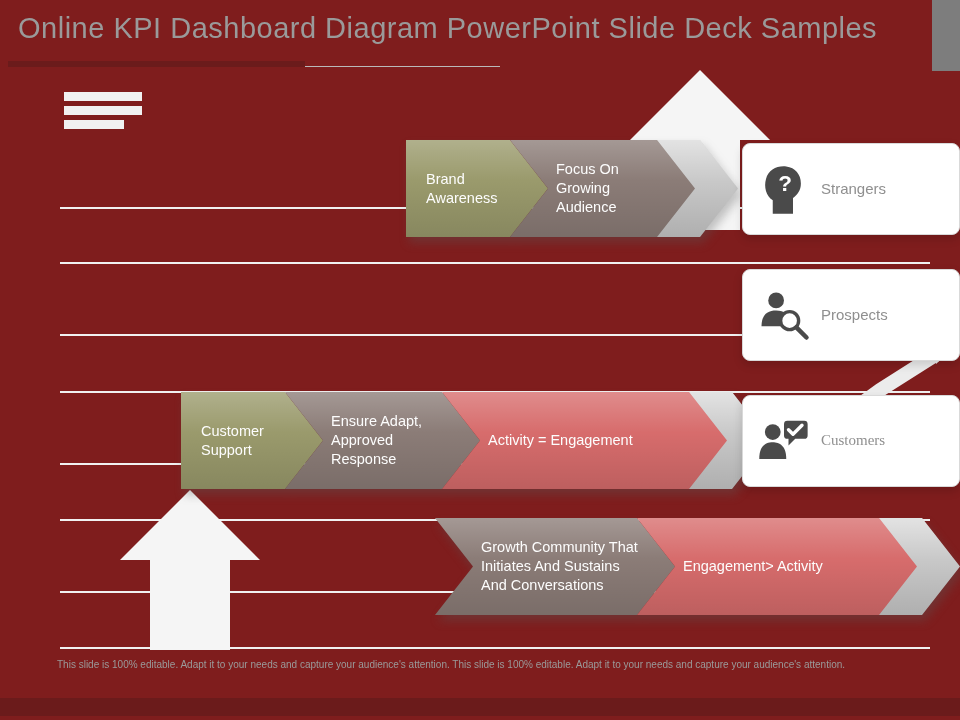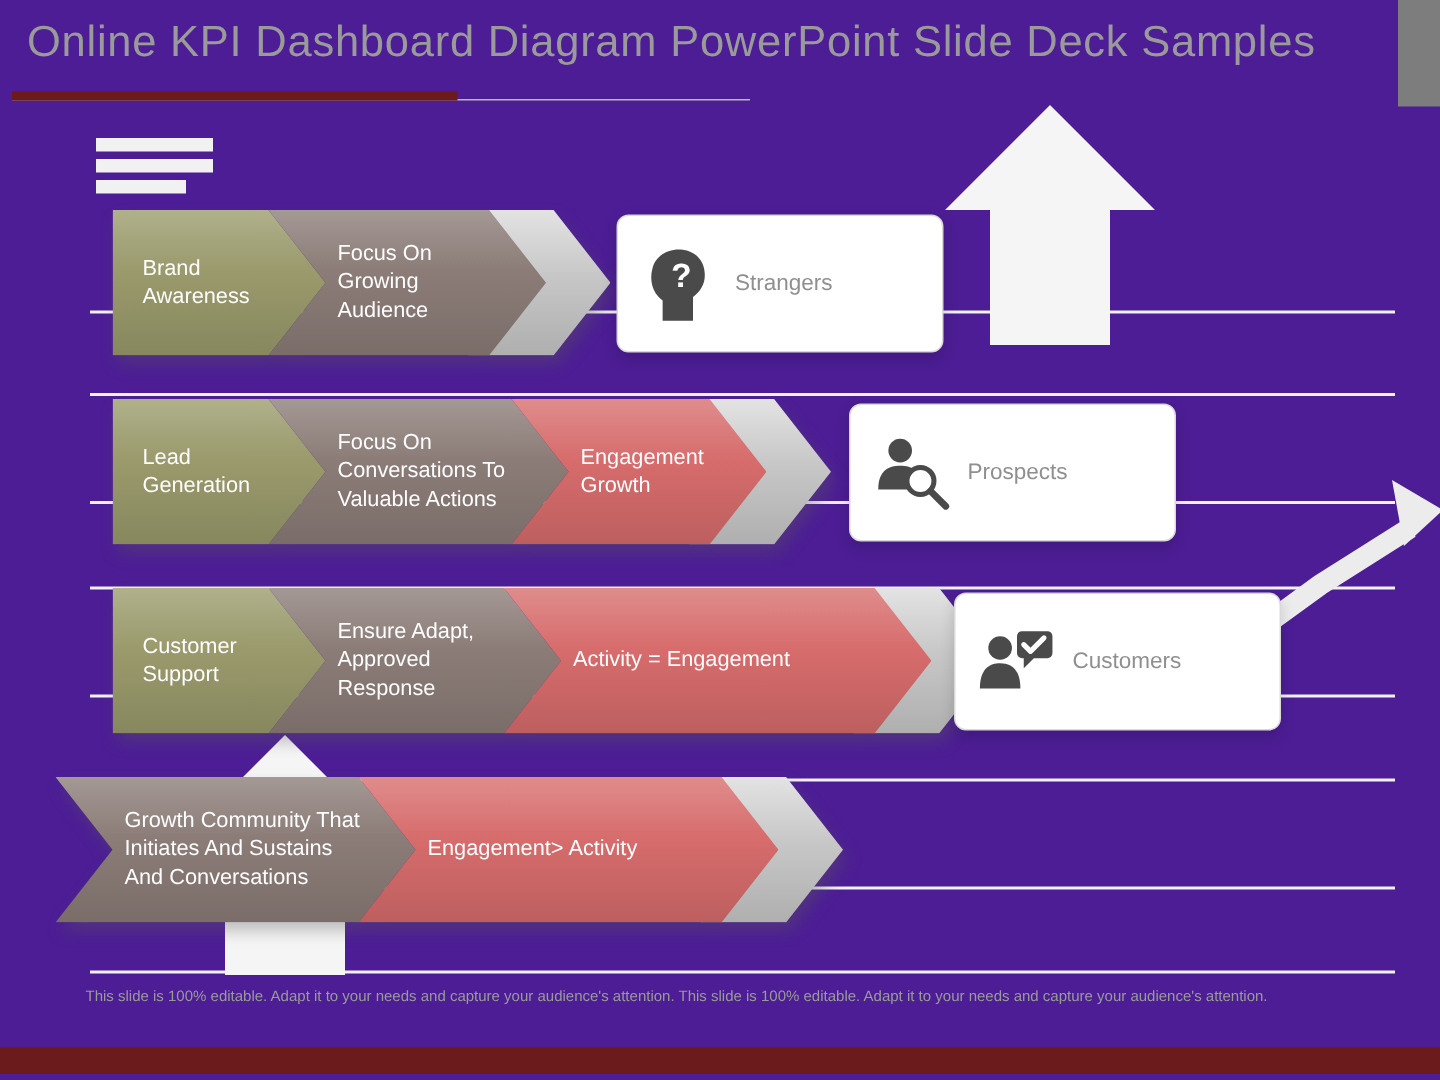--- a/index.html
+++ b/index.html
@@ -2,38 +2,38 @@
 <html style="--stage1: #9a9a6c; --stage2: #8b7c77; --stage3: #d76c6c; --accent-maroon: #6b1b1b; --corner-gray: #7d7d7d; --title-gray: #9a9a9a; --card-text: #8f8f8f; --footer-gray: #9a9a9a;"><head>
 <meta charset="utf-8">
 <style>
   * { box-sizing: border-box; margin: 0; padding: 0; }
   html,body { width:960px; height:720px; }
   body {
     font-family: "Liberation Sans", sans-serif;
     background:#ffffff;
   }
   .slide {
-    position:relative; width:960px; height:720px; overflow:hidden; background:#4c1d95;
+    position:relative; width:960px; height:720px; overflow:hidden; background:#7f1d1d;
   }
   
   .bg { position:absolute; inset:0; z-index:0; }
 
   
   .title {
     position:absolute; top:12px; left:18px;
     font-size:29px; font-weight:400; letter-spacing:.5px;
     color: var(--title-gray,#9a9a9a); z-index:2; white-space:nowrap;
   }
   .rule-thin { position:absolute; top:66px; left:8px; width:492px; height:1px; background:#b9b9b9; z-index:2; }
   .rule-accent { position:absolute; top:61px; left:8px; width:297px; height:6px; background:var(--accent-maroon,#6b1b1b); z-index:3; }
   .corner-block { position:absolute; top:0; right:0; width:28px; height:71px; background:var(--corner-gray,#7d7d7d); z-index:3; }
 
   
   .rows { position:absolute; top:140px; left:75px; right:0; z-index:2; }
-  .row { display:flex; align-items:center; height:97px; margin-bottom:29px; }
+  .row { display:flex; align-items:center; height:97px; margin-bottom:29px;justify-content:flex-end; }
   .arrows { display:flex; align-items:stretch; height:97px;
             filter: drop-shadow(3px 6px 5px rgba(90,90,90,.35)); }
   .arrow {
     display:flex; align-items:center; position:relative;
     color:#fdfdfd; font-size:14.5px; line-height:1.3;
     background-image: linear-gradient(180deg, rgba(255,255,255,.22), rgba(255,255,255,0) 42%, rgba(0,0,0,.12));
   }
   .a1 {
     width:142px; padding:0 36px 0 20px; background-color:var(--stage1,#9a9a6c); z-index:3;
     clip-path: polygon(0 0, calc(100% - 38px) 0, 100% 50%, calc(100% - 38px) 100%, 0 100%);
@@ -53,21 +53,21 @@
 
   
   .card {
     position:relative; z-index:4; display:flex; align-items:center; gap:10px;
     height:92px; width:218px; padding:0 8px 0 14px;
     background:#fff; border:1px solid #d9d9d9; border-radius:8px;
     box-shadow: 0 4px 10px rgba(0,0,0,.15);
   }
   .r1 .card{ margin-left:4px; }
   .r2 .card{ margin-left:12px; }
-  .r3 .card{ margin-left:-28px; }
+  .r3 .card{ margin-left:-28px;font-family:Liberation Serif, serif; }
   .r4 .card{ margin-left:-30px; }
   .card .icon { flex:0 0 auto; display:flex; align-items:center; }
   .card-label { font-size:15px; color:var(--card-text,#8f8f8f); }
 
   
   .footer {
     position:absolute; left:57px; right:60px; top:658px; z-index:2;
     font-size:10px; line-height:1.45; color:var(--footer-gray,#9a9a9a);
   }
   .bottom-bar {
@@ -120,32 +120,20 @@
           <svg width="54" height="54" viewBox="0 0 48 48">
             <path d="M14 46 V34 C8 30 6 22 8 15 C10 7 18 3 26 4 C34 5 39 11 39 19 C39 25 36 29 32 32 L32 46 Z" fill="#4a4a4a"></path>
             <text x="25" y="26" font-size="20" font-weight="bold" fill="#ffffff" text-anchor="middle" font-family="Liberation Sans, sans-serif">?</text>
           </svg>
         </span>
         <span class="card-label">Strangers</span>
       </div>
     </div>
 
     <div class="row r2">
-      <div class="arrows">
-        <div class="arrow a1">
-          <span>Lead Generation</span>
-        </div>
-        <div class="arrow a2">
-          <span>Focus On Conversations To Valuable Actions</span>
-        </div>
-        <div class="arrow a3">
-          <span>Engagement Growth</span>
-        </div>
-        <div class="arrow tail"></div>
-      </div>
       <div class="card">
         <span class="icon">
           <svg width="54" height="54" viewBox="0 0 48 48">
             <circle cx="17" cy="11" r="7" fill="#4a4a4a"></circle>
             <path d="M4 34 C4 23 10 20 17 20 C24 20 30 23 30 34 Z" fill="#4a4a4a"></path>
             <circle cx="29" cy="29" r="8" fill="#ffffff" stroke="#4a4a4a" stroke-width="3"></circle>
             <line x1="35" y1="35" x2="44" y2="44" stroke="#4a4a4a" stroke-width="4" stroke-linecap="round"></line>
           </svg>
         </span>
         <span class="card-label">Prospects</span>

